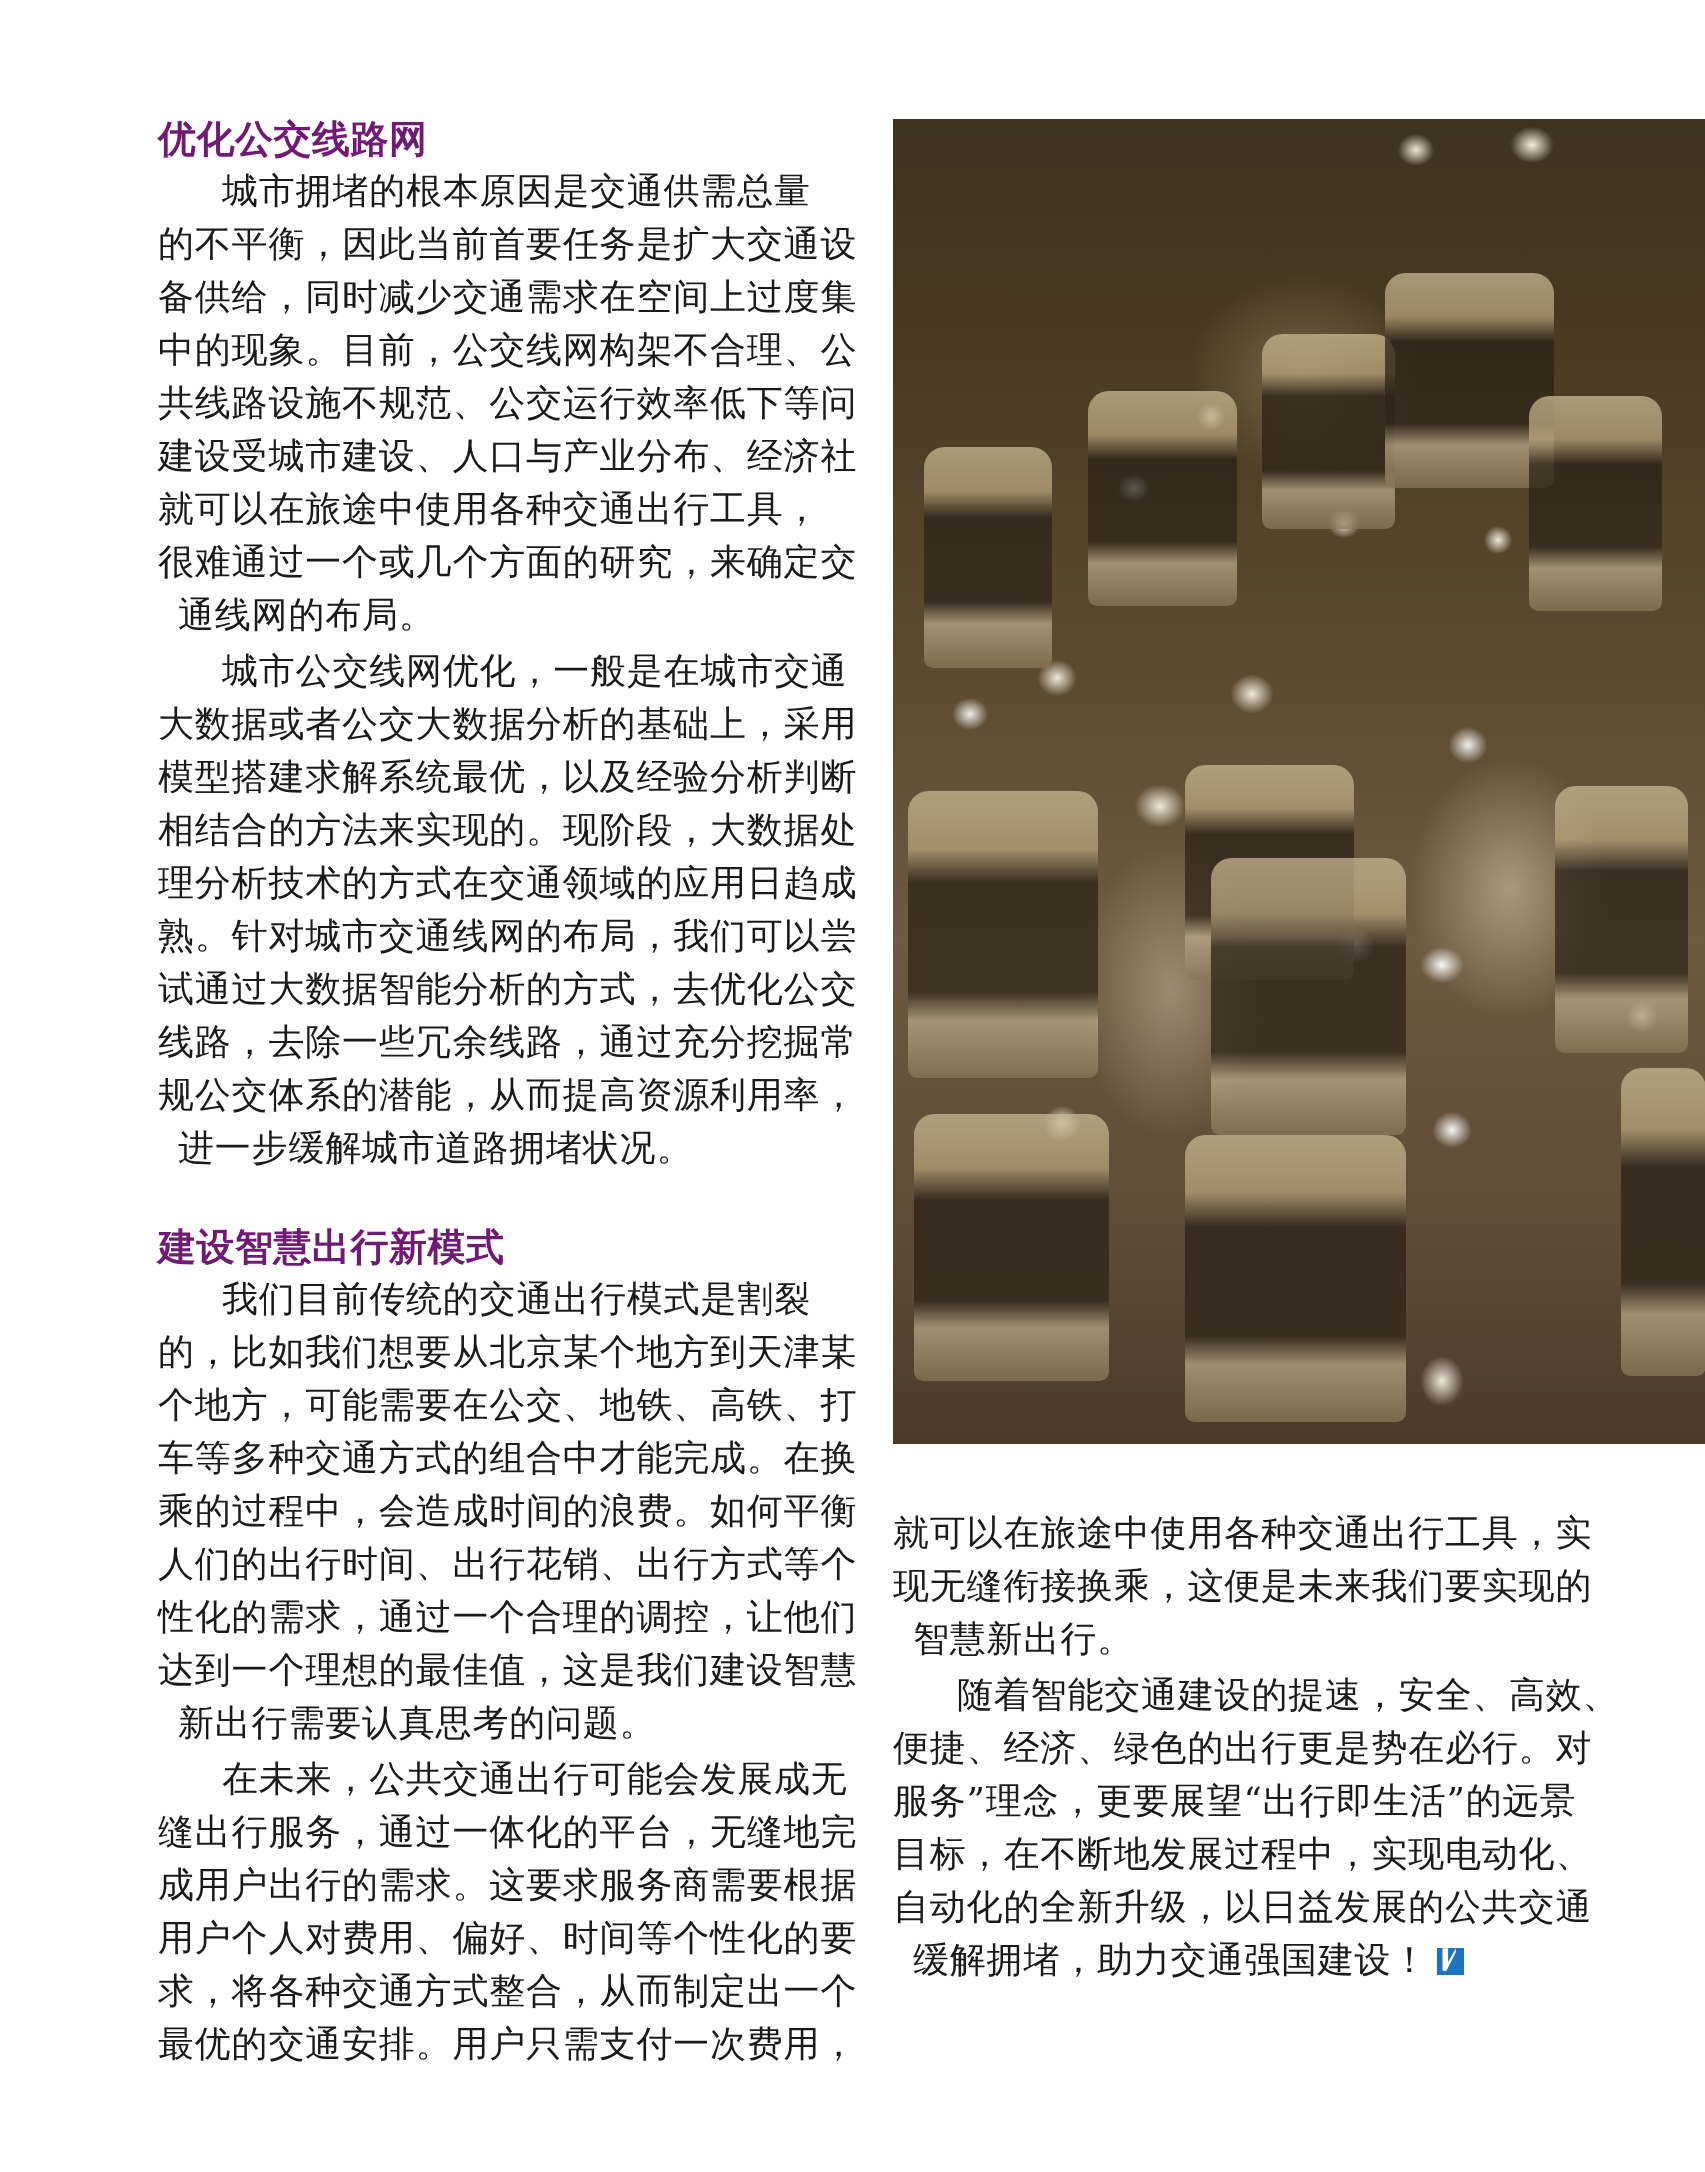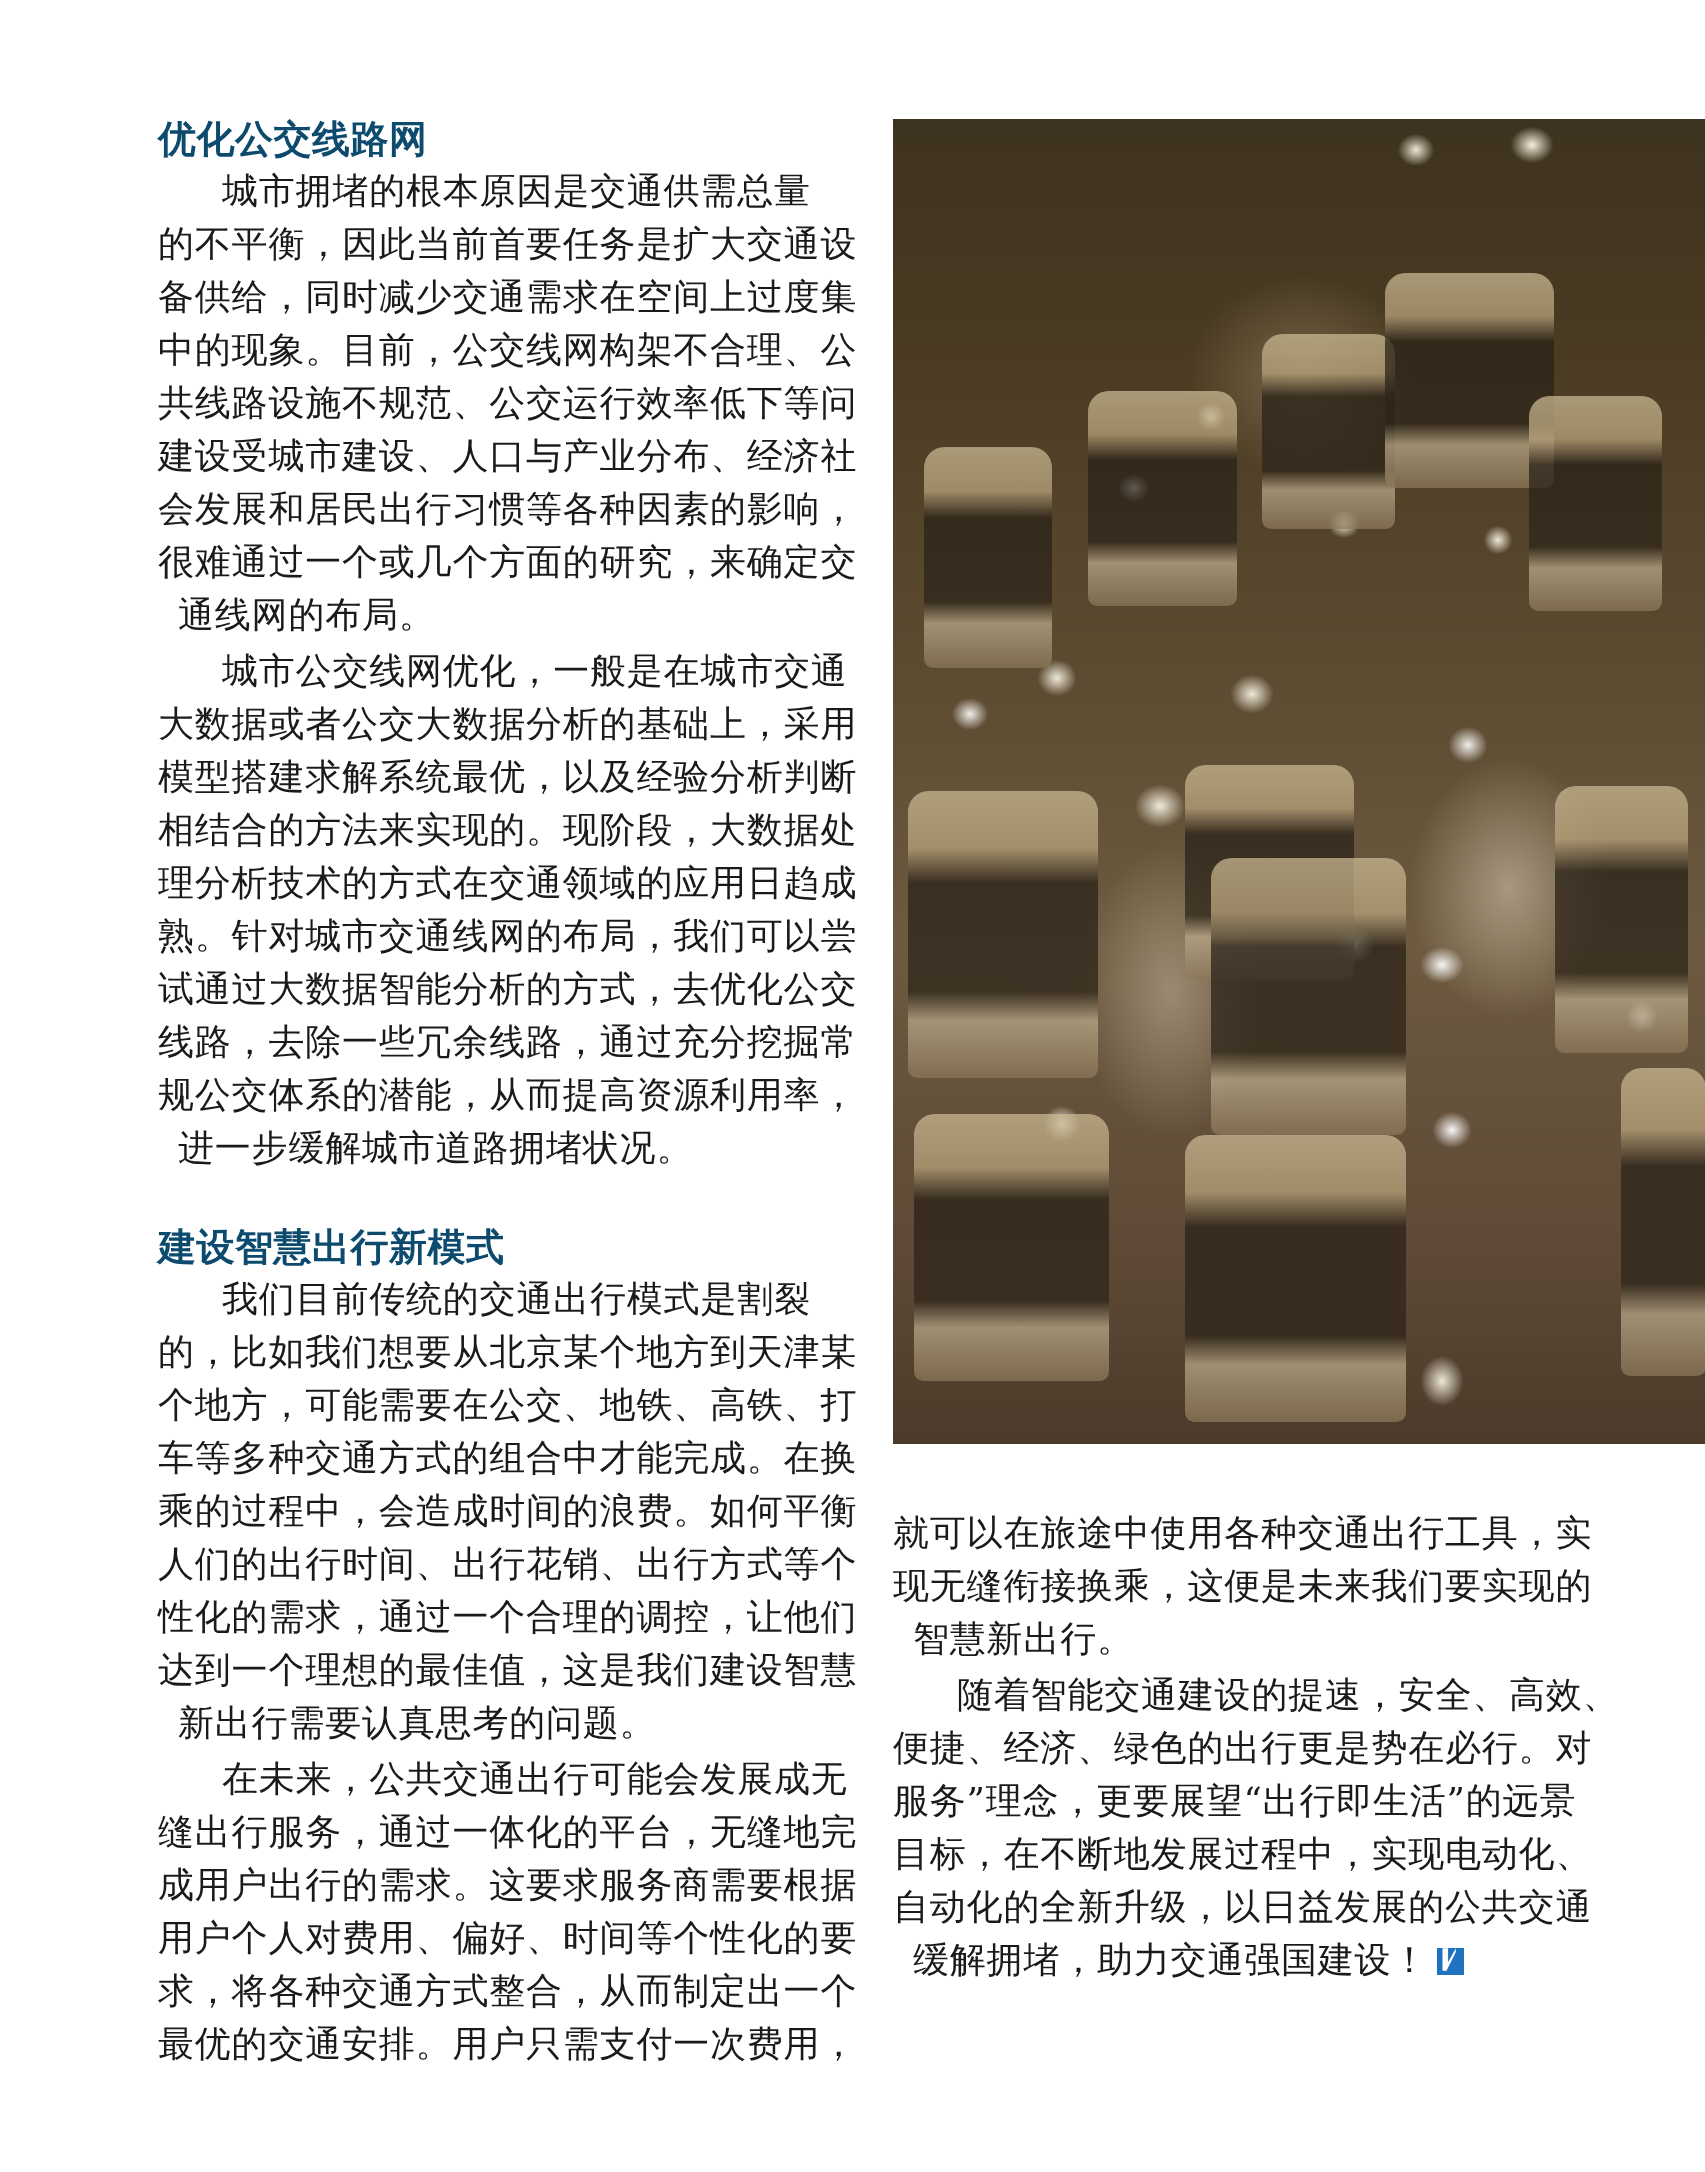--- a/index.html
+++ b/index.html
@@ -25,21 +25,21 @@
     }
     .col-right {
       left: 893px;
       top: 1506px;
     }
     .heading {
       font-family: "DejaVu Sans", "Liberation Sans", sans-serif;
       font-weight: bold;
       font-size: 38px;
       line-height: 50px;
-      color: #0c4a6e;
+      color: #701a75;
       margin: 0;
       letter-spacing: 0.5px;
     }
     .para {
       font-size: 36px;
       line-height: 53px;
       margin: 0;
       text-align: justify;
       text-align-last: left;
       letter-spacing: 0.8px;
@@ -124,21 +124,21 @@
 
   <h2 class="heading">优化公交线路网</h2>
 
   <p class="para">
     <span class="line" style="padding-left:64px">城市拥堵的根本原因是交通供需总量</span>
     <span class="line">的不平衡，因此当前首要任务是扩大交通设</span>
     <span class="line">备供给，同时减少交通需求在空间上过度集</span>
     <span class="line">中的现象。目前，公交线网构架不合理、公</span>
     <span class="line">共线路设施不规范、公交运行效率低下等问</span>
     <span class="line">建设受城市建设、人口与产业分布、经济社</span>
-    <span class="line">会发展和居民出行习惯等各种因素的影响，</span>
+    <span class="line">就可以在旅途中使用各种交通出行工具，</span>
     <span class="line">很难通过一个或几个方面的研究，来确定交</span>
     <span class="line last">通线网的布局。</span>
   </p>
 
   <p class="para gap">
     <span class="line" style="padding-left:64px">城市公交线网优化，一般是在城市交通</span>
     <span class="line">大数据或者公交大数据分析的基础上，采用</span>
     <span class="line">模型搭建求解系统最优，以及经验分析判断</span>
     <span class="line">相结合的方法来实现的。现阶段，大数据处</span>
     <span class="line">理分析技术的方式在交通领域的应用日趋成</span>

